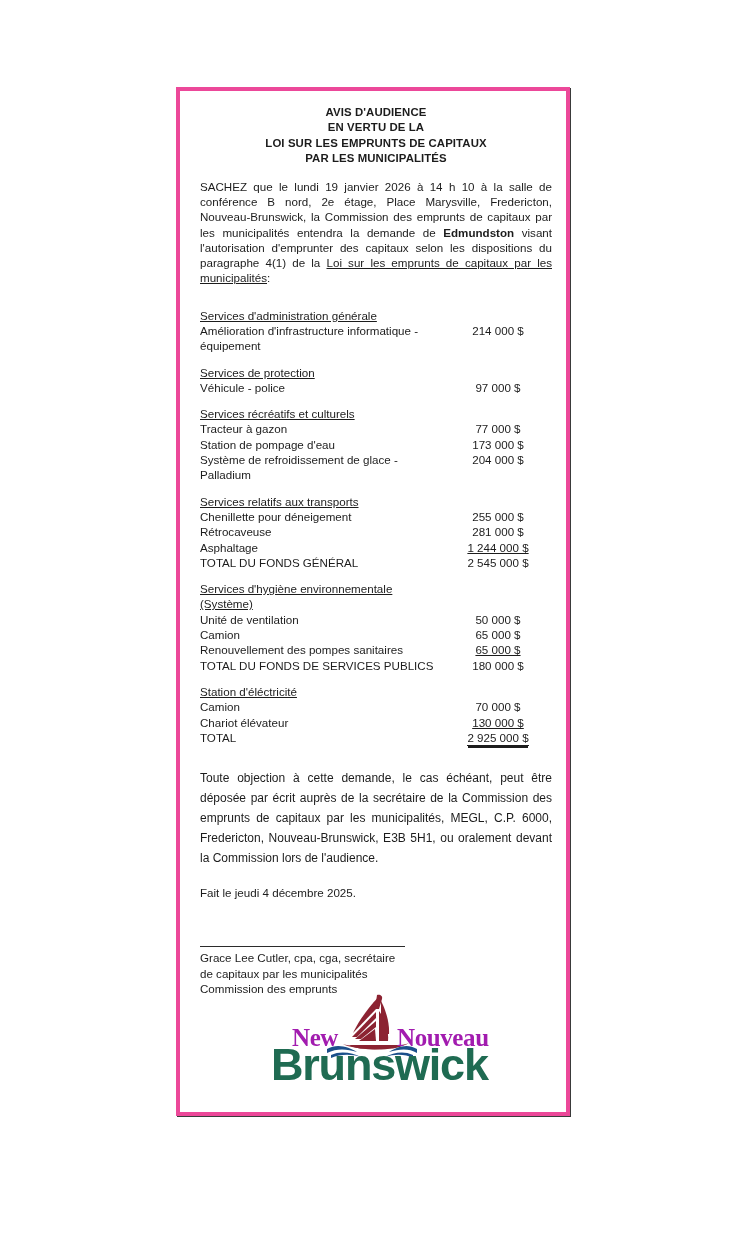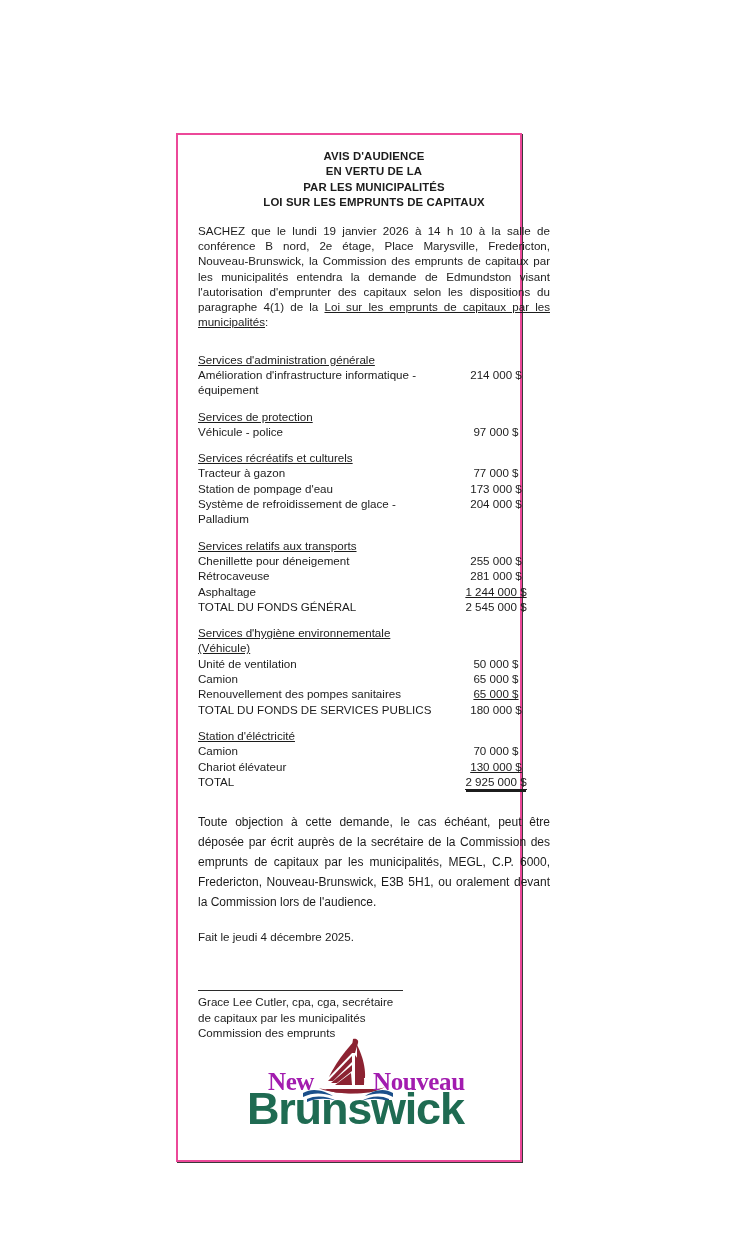--- a/index.html
+++ b/index.html
@@ -14,27 +14,26 @@
     font-family: "Liberation Sans", sans-serif;
     color: #1c1c1c;
     overflow: hidden;
   }
 
   
   #notice-box {
     position: absolute;
     left: 176px;
     top: 87px;
-    width: 346px;
+    width: 394px;
     height: 1029px;
-    border: 2px solid #ec4899;
+    border: 4px solid #ec4899;
     box-sizing: border-box;
     background: #ffffff;
     box-shadow: 1px 1px 0 0 #3a3a3a;
-    margin-top: 46px;
   }
 
   .inner {
     position: absolute;
     left: 20px;
     top: 14px;
     width: 352px;
   }
 
   
@@ -49,21 +48,21 @@
   .doc-title div { white-space: nowrap; }
 
   
   .intro {
     margin-top: 12px;
     font-size: 11.6px;
     line-height: 15.3px;
     text-align: justify;
     text-justify: inter-word;
   }
-  .intro b { font-weight: normal; }
+  .intro b { font-weight: bold; }
   .u { text-decoration: underline; }
 
   
   .budget {
     margin-top: 22px;
     width: 100%;
     border-collapse: collapse;
     font-size: 11.6px;
     line-height: 15.3px;
   }
@@ -155,22 +154,22 @@
 </style>
 </head>
 <body>
 
 <div id="notice-box">
   <div class="inner">
 
     <div class="doc-title">
       <div>AVIS D'AUDIENCE</div>
       <div>EN VERTU DE LA</div>
+      <div>LOI SUR LES EMPRUNTS DE CAPITAUX</div>
       <div>PAR LES MUNICIPALITÉS</div>
-      <div>LOI SUR LES EMPRUNTS DE CAPITAUX</div>
     </div>
 
     <div class="intro"><span>SACHEZ que le lundi 19 janvier 2026 à 14 h 10 à la salle de conférence B nord, 2e étage, Place Marysville, Fredericton, Nouveau-Brunswick, la Commission des emprunts de capitaux par les municipalités entendra la demande de </span><b>Edmundston</b><span> visant l'autorisation d'emprunter des capitaux selon les dispositions du paragraphe 4(1) de la </span><span class="u">Loi sur les emprunts de capitaux par les municipalités</span><span>:</span></div>
 
     <table class="budget">
       <tbody id="budget-body">
           <tr class="grp first">
             <td class="lbl"><span class="hdr">Services d'administration générale</span></td>
             <td class="amt"></td>
           </tr>
@@ -216,21 +215,21 @@
           </tr>
           <tr>
             <td class="lbl">Asphaltage</td>
             <td class="amt rule">1 244 000 $</td>
           </tr>
           <tr>
             <td class="lbl">TOTAL DU FONDS GÉNÉRAL</td>
             <td class="amt">2 545 000 $</td>
           </tr>
           <tr class="grp2 grp">
-            <td class="lbl"><span class="hdr">Services d'hygiène environnementale</span><br><span class="hdr">(Véhicule)</span></td>
+            <td class="lbl"><span class="hdr">Services d'hygiène environnementale</span><br><span class="hdr">(Système)</span></td>
             <td class="amt"></td>
           </tr>
           <tr>
             <td class="lbl">Unité de ventilation</td>
             <td class="amt">50 000 $</td>
           </tr>
           <tr>
             <td class="lbl">Camion</td>
             <td class="amt">65 000 $</td>
           </tr>

